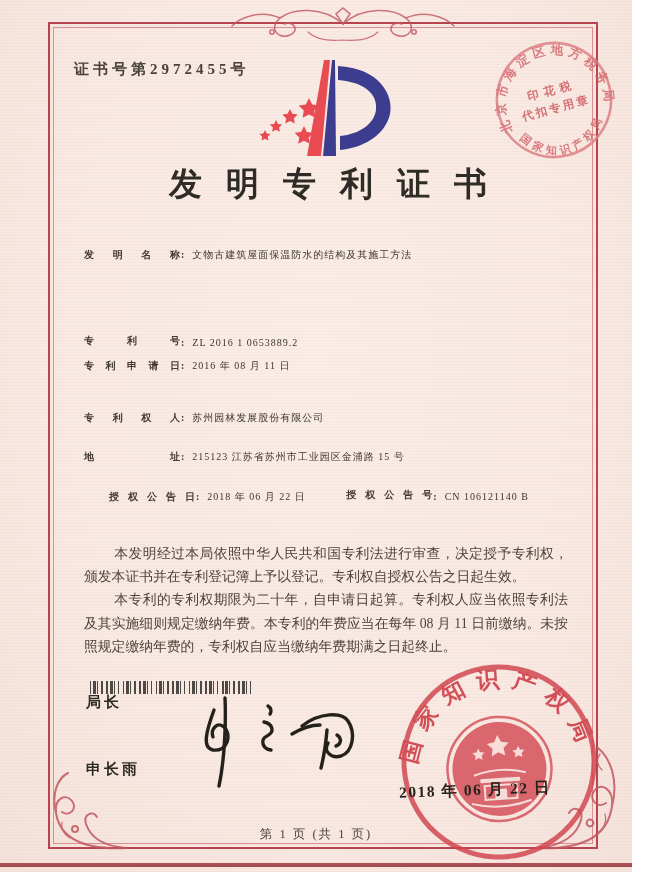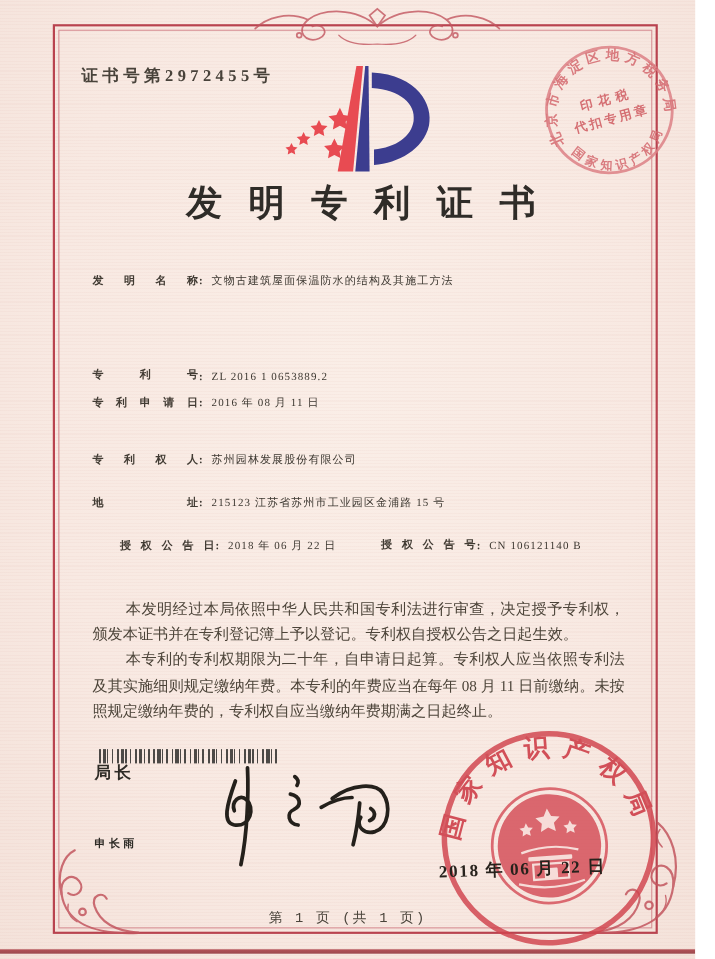--- a/index.html
+++ b/index.html
@@ -62,33 +62,33 @@
       #2e2d2b 11.5px 13px, transparent 13px 16.5px);
     opacity:.85;
   }
   .officer-title{
     position:absolute;left:86px;top:693px;
     font-family:"Liberation Sans", sans-serif;font-size:15px;font-weight:700;
     color:#2e2b26;letter-spacing:3px;
   }
   .officer-name{
     position:absolute;left:86px;top:760px;
-    font-family:"Liberation Sans", sans-serif;font-size:10px;font-weight:700;
+    font-family:"Liberation Sans", sans-serif;font-size:15px;font-weight:700;
     color:#2e2b26;letter-spacing:3px;
   }
   .signature{position:absolute;left:180px;top:690px;}
   .main-seal{position:absolute;left:398px;top:661px;transform:rotate(-4deg);opacity:.92;}
   .seal-date{
     position:absolute;left:399px;top:780px;
     font-size:15.5px;font-weight:700;color:#27221c;letter-spacing:1.5px;
     transform:rotate(-2deg);white-space:nowrap;
   }
   .footer{
     position:absolute;left:0;right:0;top:826px;text-align:center;
-    font-size:12.5px;color:#4a443b;letter-spacing:2px;font-family:Liberation Mono, monospace;
+    font-size:12.5px;color:#4a443b;letter-spacing:2px;
   }
   .ornament{position:absolute;pointer-events:none;}
 </style>
 </head>
 <body>
 
 <div class="page">
 
   <div class="frame-outer">
     <div class="frame-inner"></div>

